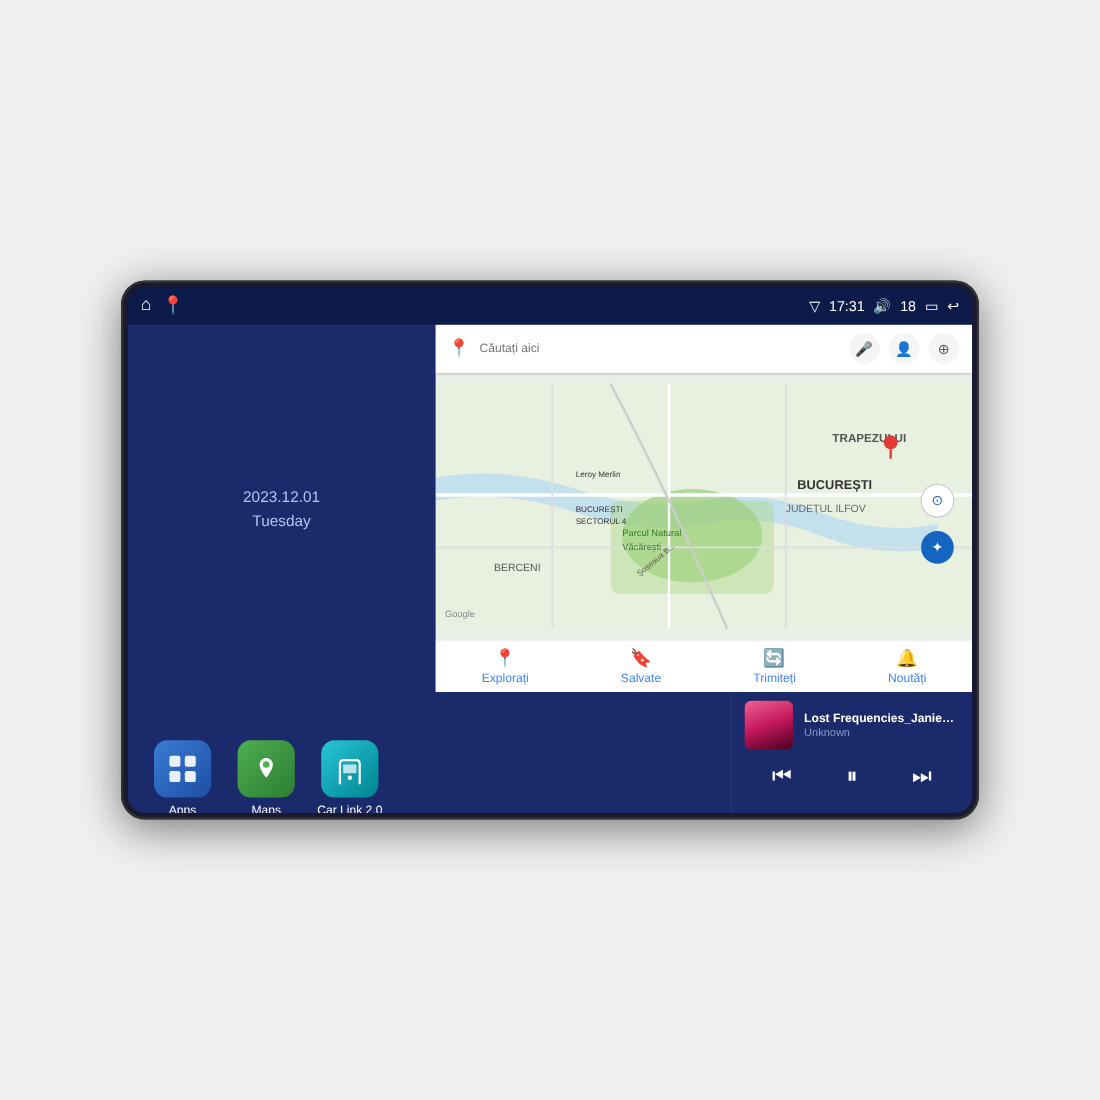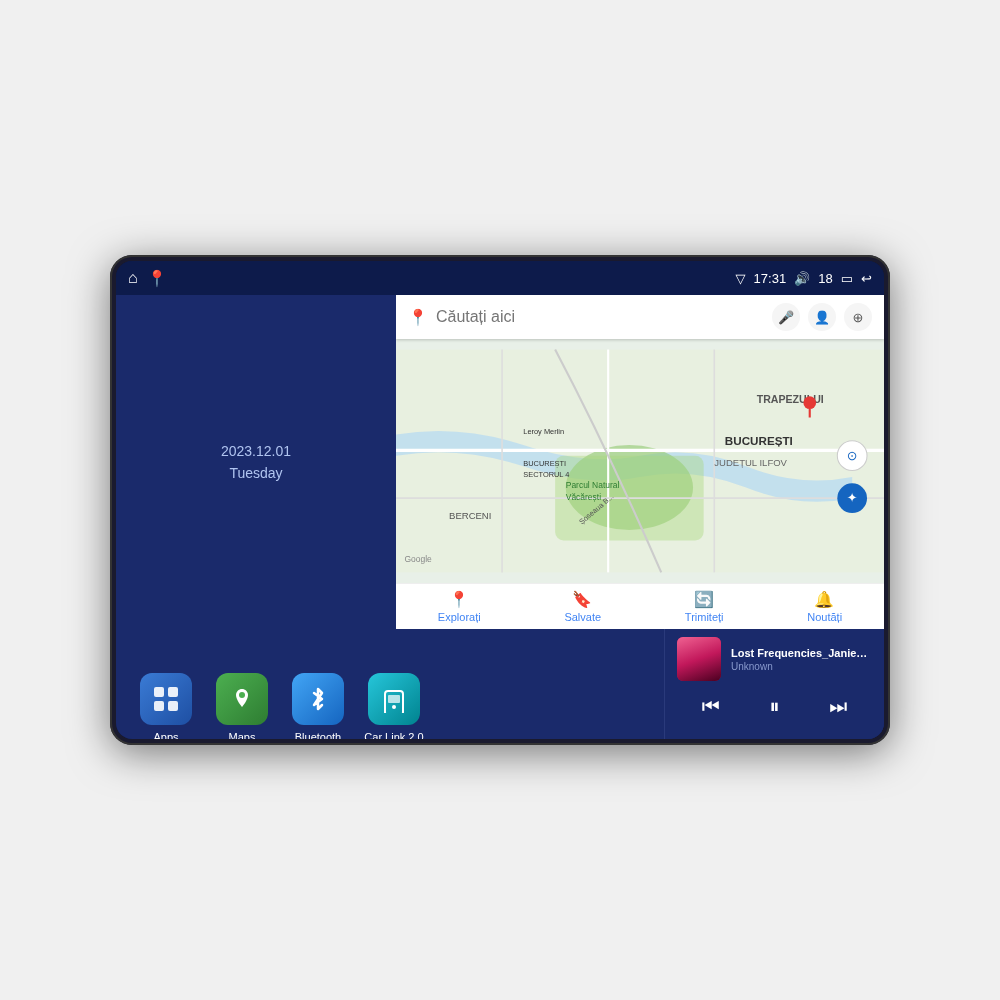--- a/index.html
+++ b/index.html
@@ -143,21 +143,21 @@
     }
 
     .map-search-icon {
       color: #4285f4;
       font-size: 16px;
     }
 
     .map-search-input {
       flex: 1;
       border: none;
-      font-size: 16px;
+      font-size: 11px;
       color: #666;
       outline: none;
       background: transparent;
     }
 
     .map-header-icons {
       display: flex;
       gap: 8px;
       align-items: center;
     }
@@ -456,28 +456,20 @@
             <div class="app-icon app-maps">
               <svg width="28" height="28" viewBox="0 0 28 28" fill="none">
                 <path d="M14 4C10.7 4 8 6.7 8 10C8 15 14 22 14 22C14 22 20 15 20 10C20 6.7 17.3 4 14 4Z" fill="white"></path>
                 <circle cx="14" cy="10" r="3" fill="#4caf50"></circle>
               </svg>
             </div>
             <span class="app-label">Maps</span>
           </div>
 
 
-          <div class="app-item">
-            <div class="app-icon app-bt">
-              <svg width="28" height="28" viewBox="0 0 28 28" fill="none">
-                <path d="M10 8L18 14L14 17L14 4L18 8L10 20L14 17L14 24L18 20" stroke="white" stroke-width="2.5" stroke-linecap="round" stroke-linejoin="round" fill="none"></path>
-              </svg>
-            </div>
-            <span class="app-label">Bluetooth</span>
-          </div>
 
           <div class="app-item">
             <div class="app-icon app-carlink">
               <svg width="28" height="28" viewBox="0 0 28 28" fill="none">
                 <rect x="5" y="6" width="18" height="24" rx="3" stroke="white" stroke-width="2" fill="none"></rect>
                 <rect x="8" y="10" width="12" height="8" rx="1" fill="white" opacity="0.7"></rect>
                 <circle cx="14" cy="22" r="2" fill="white"></circle>
               </svg>
             </div>
             <span class="app-label">Car Link 2.0</span>

